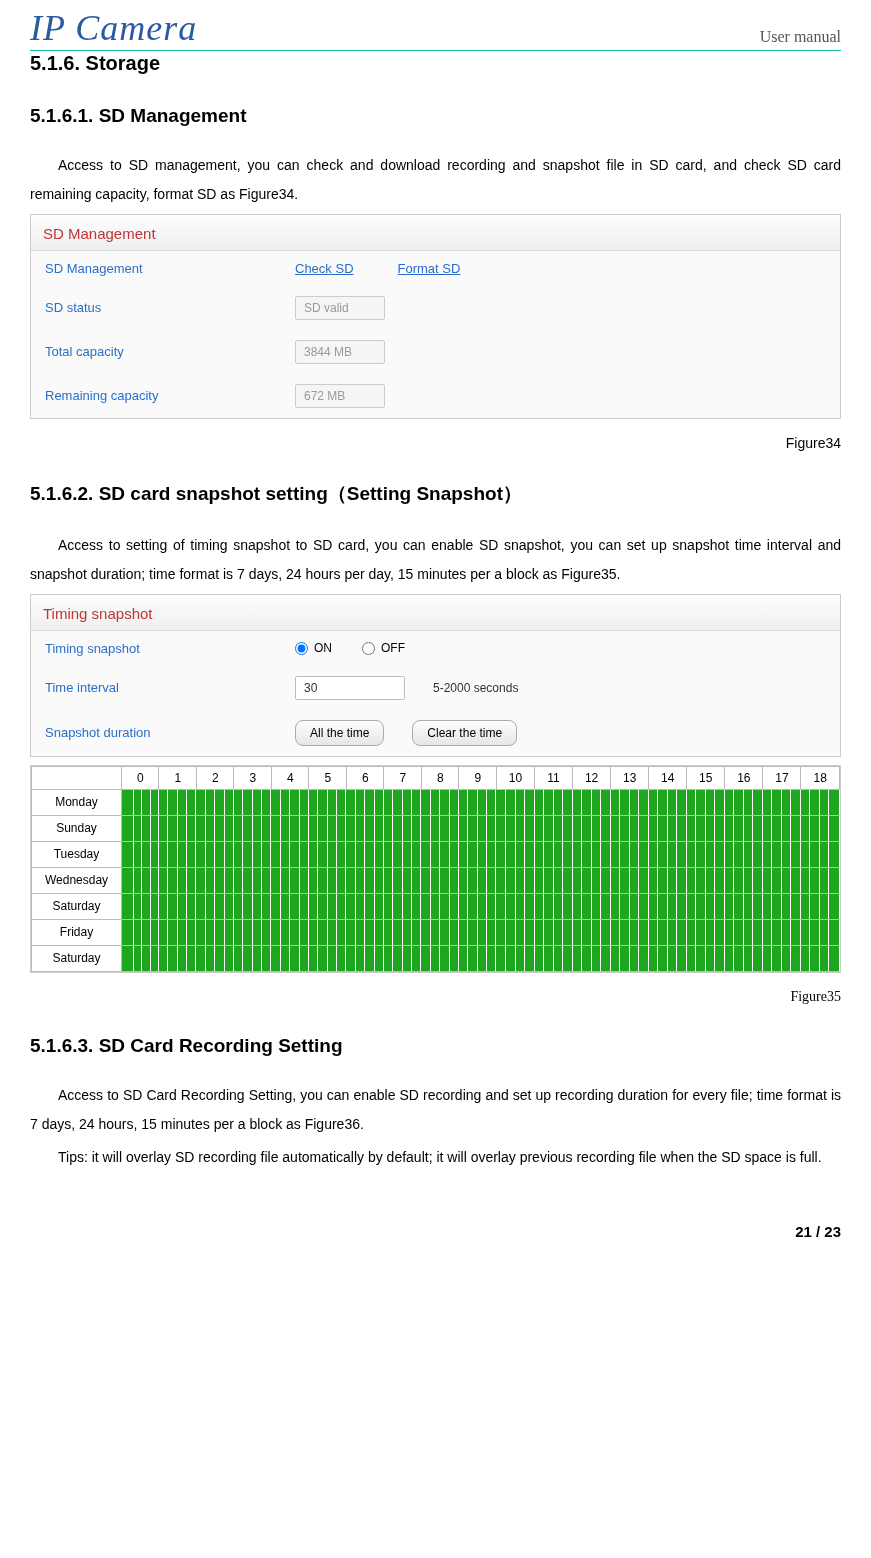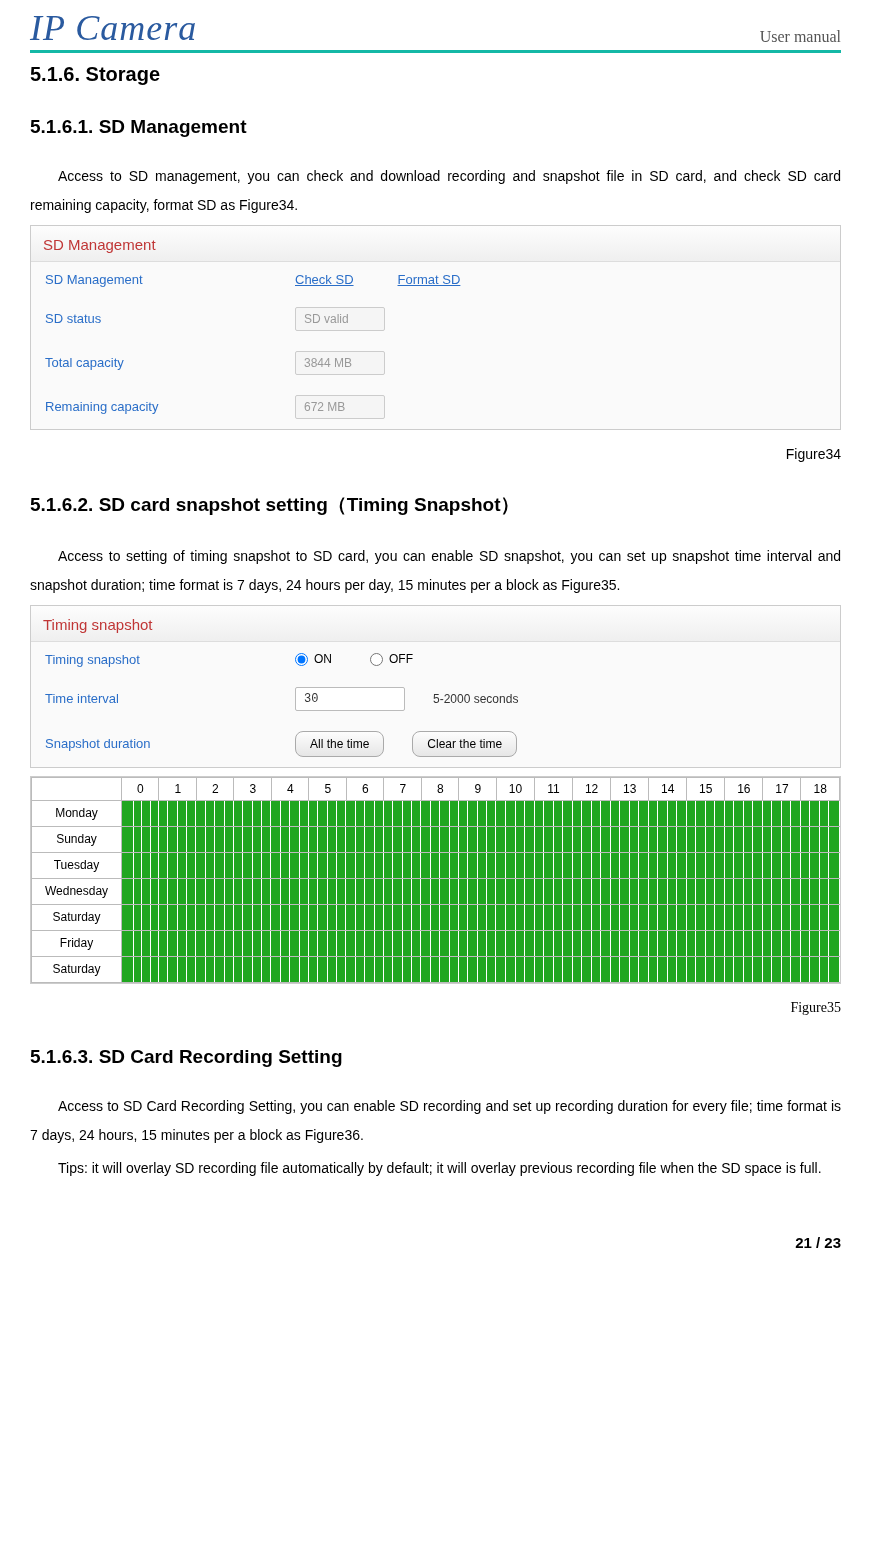--- a/index.html
+++ b/index.html
@@ -9,23 +9,23 @@
       margin: 0 auto;
       background: #fff;
       padding: 10px 30px 20px 30px;
       font-size: 14px;
       color: #000;
     }
     .header-row {
       display: flex;
       justify-content: space-between;
       align-items: flex-end;
-      border-bottom: 3px solid #14b8a6;
+      border-bottom: 1px solid #14b8a6;
       padding-bottom: 4px;
-      margin-bottom: 10px;
+      margin-bottom: 1px;
     }
     .logo {
       font-family: 'Brush Script MT', cursive;
       font-size: 36px;
       font-style: italic;
       color: #2a5a9f;
       letter-spacing: 1px;
       line-height: 1;
     }
     .manual-label {
@@ -85,32 +85,31 @@
       border-radius: 2px;
     }
     .txt-input {
       border: 1px solid #bbb;
       background: #fff;
       color: #333;
       padding: 4px 8px;
       width: 110px;
       font-size: 12px;
       border-radius: 2px;
-      font-family: Liberation Mono, monospace;
     }
     .hint { font-size: 12px; color: #333; margin-left: 8px; }
     .btn {
       background: linear-gradient(to bottom, #fdfdfd, #e6e6e6);
       border: 1px solid #aaa;
       padding: 5px 14px;
       font-size: 12px;
       border-radius: 8px;
       margin-right: 8px;
     }
-    .radio-group { display: flex; align-items: center; gap: 8px; }
+    .radio-group { display: flex; align-items: center; }
     .radio-opt { display: flex; align-items: center; gap: 6px; margin-right: 30px; font-size: 12px; }
     
     .sched-table {
       border-collapse: collapse;
       width: 100%;
       font-size: 12px;
     }
     .sched-table th, .sched-table td.day {
       border: 1px solid #bbb;
       background: #fff;
@@ -169,21 +168,21 @@
     </div>
     <div class="form-row">
       <span class="form-label">Remaining capacity</span>
       <span class="ro-input">672 MB</span>
     </div>
   </div>
   <div class="figure-caption">Figure34</div>
 </div>
 
 <div class="section">
-  <h2>5.1.6.2. SD card snapshot setting（Timing Snapshot）</h2>
+  <h2>5.1.6.2. SD card snapshot setting（Setting Snapshot）</h2>
   <p class="body-text">Access to setting of timing snapshot to SD card, you can enable SD snapshot, you can set up snapshot time interval and snapshot duration; time format is 7 days, 24 hours per day, 15 minutes per a block as Figure35.</p>
   <div class="panel">
     <div class="panel-title">Timing snapshot</div>
     <div class="form-row">
       <span class="form-label">Timing snapshot</span>
       <span class="radio-group">
         <label class="radio-opt">
           <input type="radio" checked="" style="">
           <span>ON</span>
         </label>

